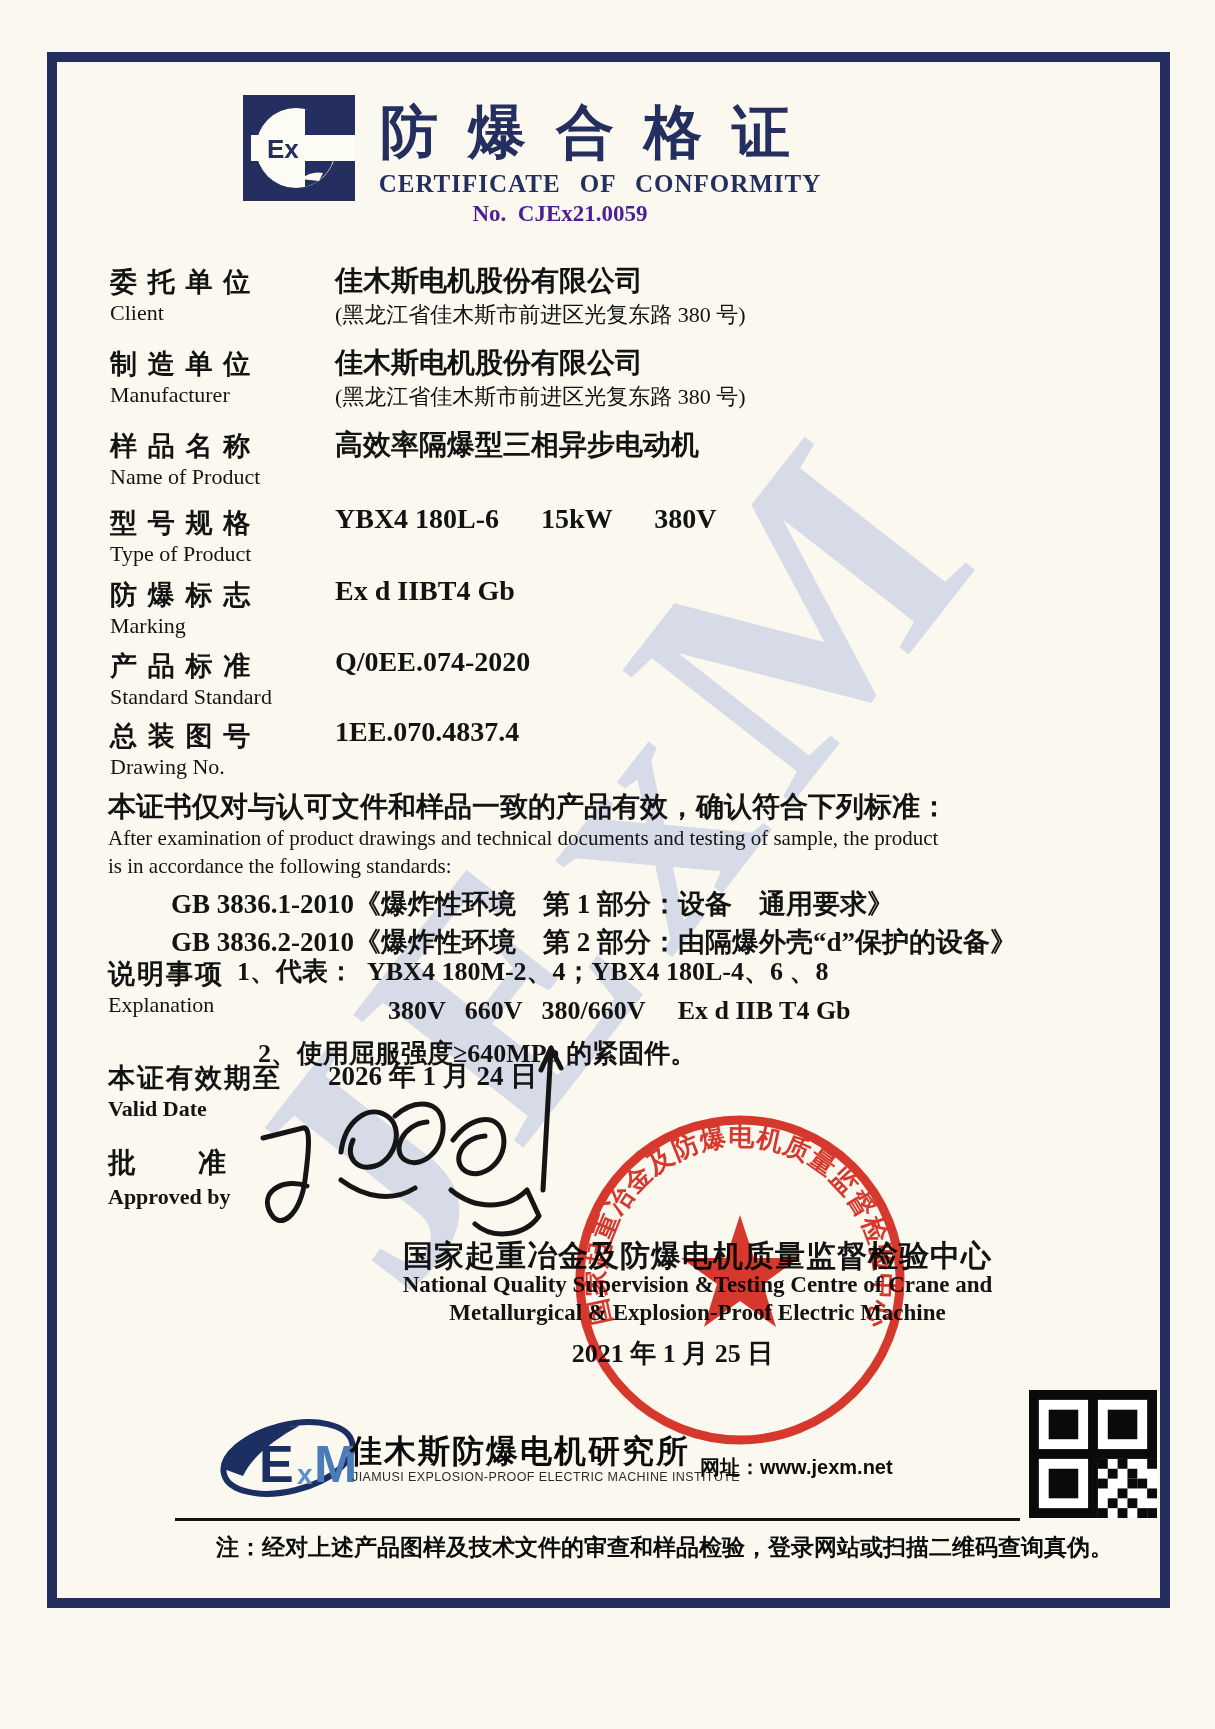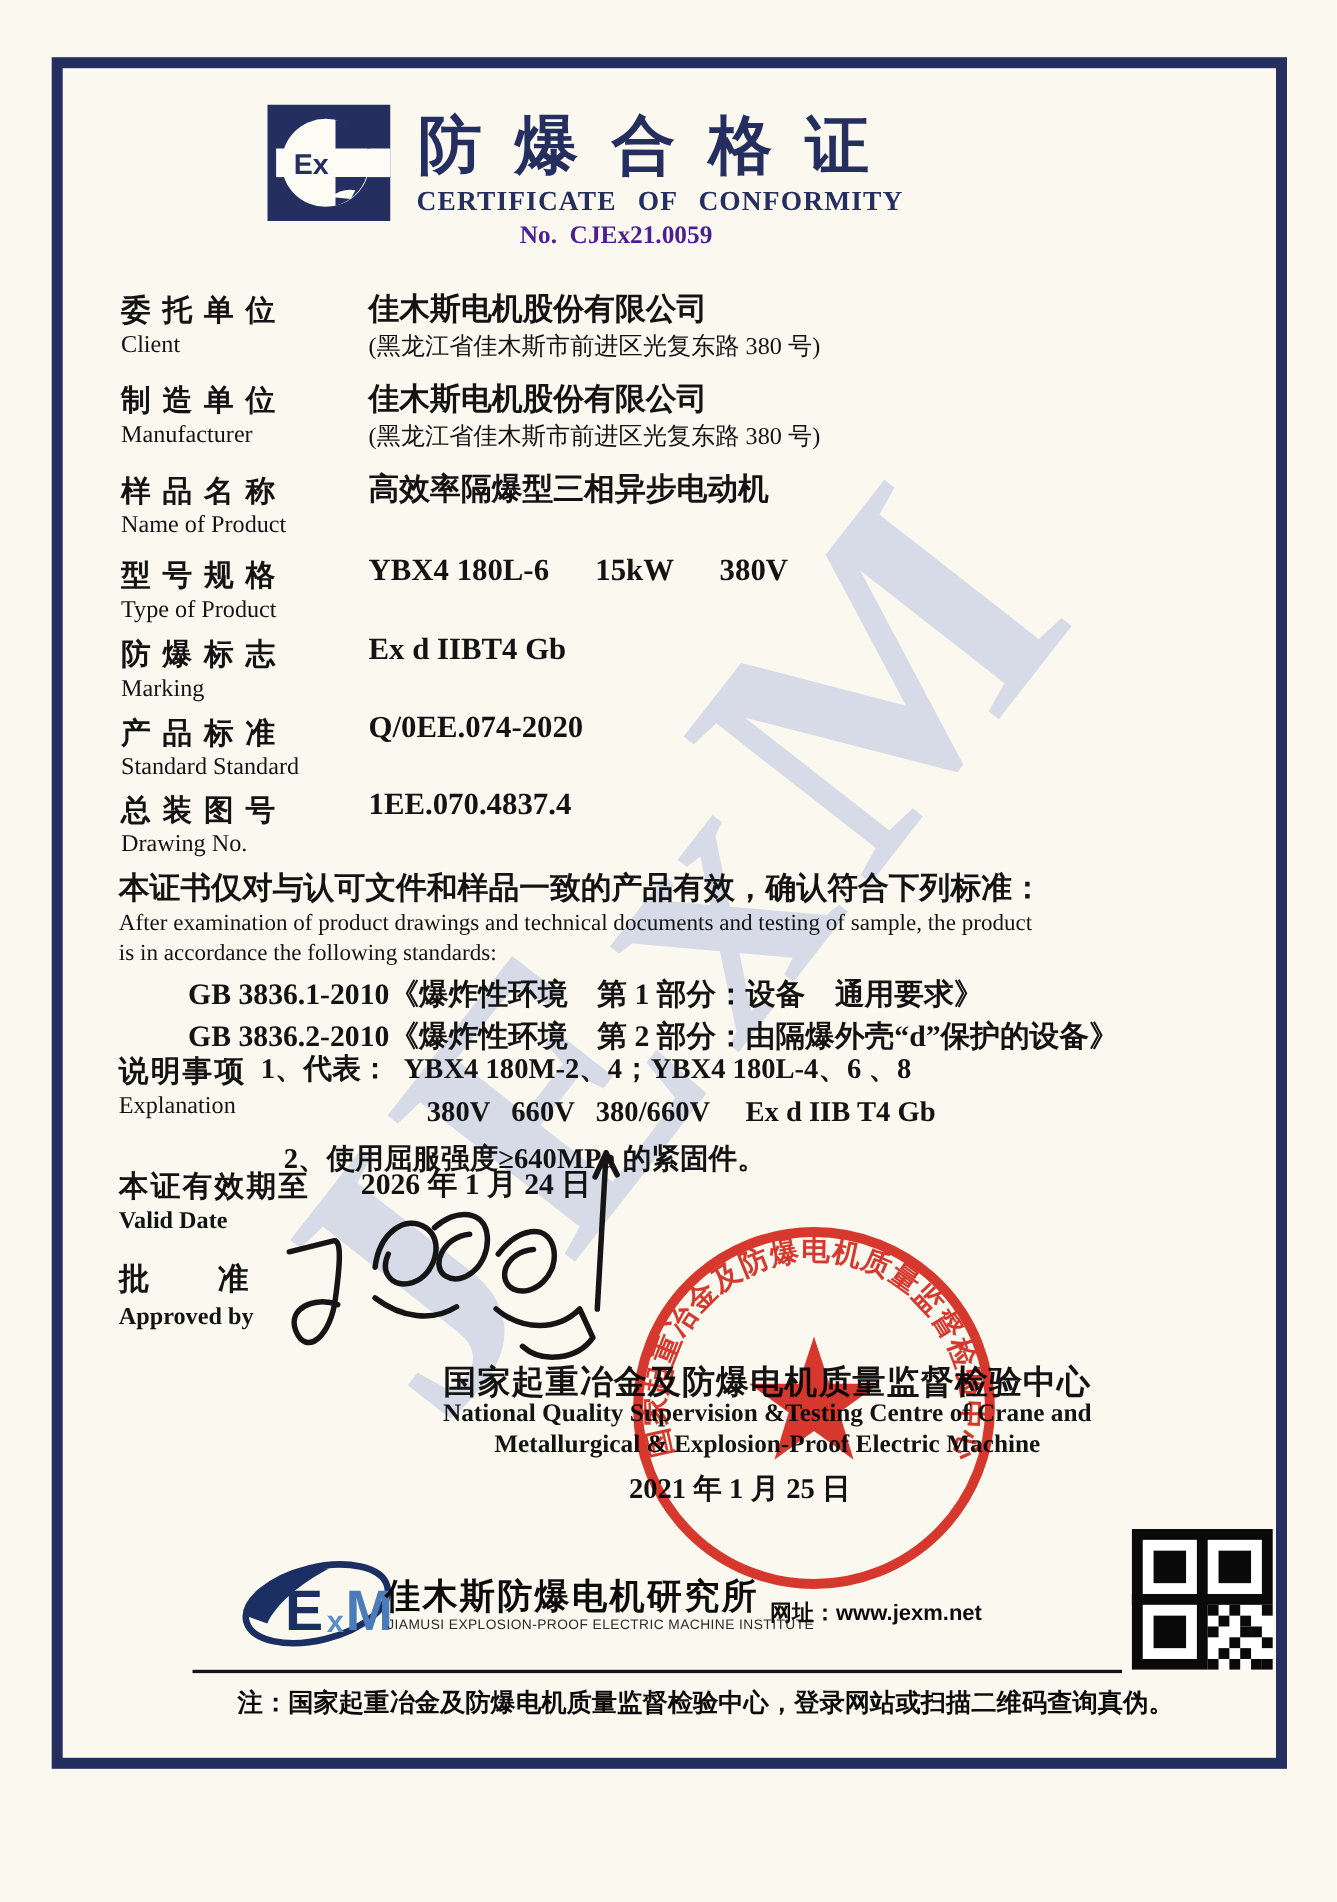--- a/index.html
+++ b/index.html
@@ -190,13 +190,13 @@
       <rect x="100" y="110" width="10" height="10"></rect>
       <rect x="70" y="120" width="10" height="10"></rect>
     <rect x="90" y="120" width="10" height="10"></rect>
       <rect x="110" y="120" width="10" height="10"></rect>
       <rect x="120" y="120" width="10" height="10"></rect>
     <rect x="100" y="90" width="10" height="10"></rect>
   </g>
 </svg>
 
 <div class="abs z divider"></div>
-<div class="abs z note">注：国家起重冶金及防爆电机质量监督检验中心，登录网站或扫描二维码查询真伪。</div>
+<div class="abs z note">注：经对上述产品图样及技术文件的审查和样品检验，登录网站或扫描二维码查询真伪。</div>
 
 </body></html>

